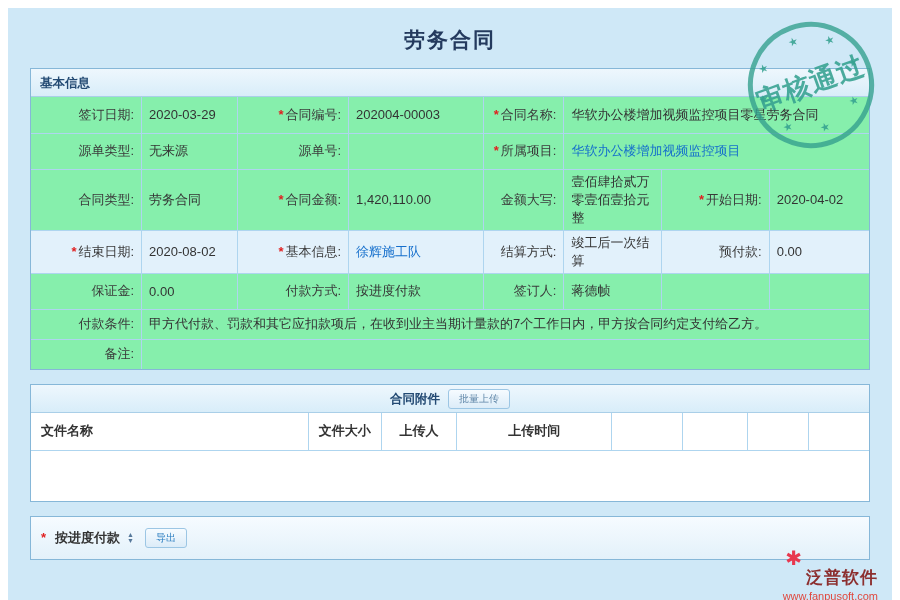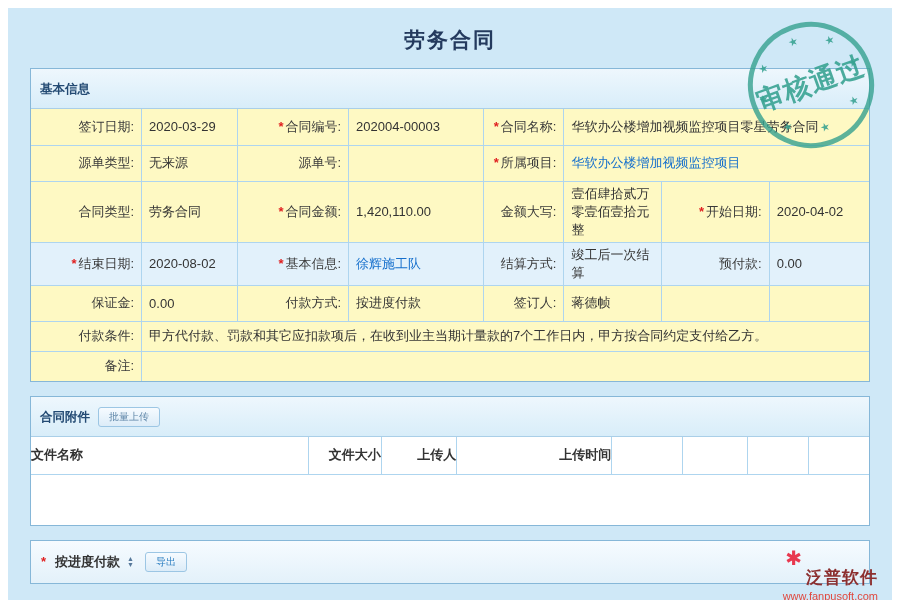--- a/index.html
+++ b/index.html
@@ -21,21 +21,21 @@
     color: #243a5e;
     padding-top: 18px;
     letter-spacing: 2px;
   }
   .box {
     margin: 14px 22px 0 22px;
     border: 1px solid #86b7d8;
     background: #ffffff;
   }
   .box-header {
-    height: 40px;
+    height: 28px;
     line-height: 26px;
     background: linear-gradient(#eef7fd, #d8edf9);
     border-bottom: 1px solid #aacfe8;
     padding: 0 9px;
     font-size: 12.5px;
     font-weight: bold;
     color: #234a73;
     display: flex;
     align-items: center;
     gap: 8px;
@@ -44,37 +44,37 @@
     width: 100%;
     border-collapse: collapse;
     font-size: 13px;
     color: #333;
     table-layout: fixed;
   }
   table.grid td {
     border: 1px solid #aed5ef;
     padding: 3px 7px;
     height: 36px;
-    background: #fef9c3;
+    background: #86efac;
     word-break: break-all;
   }
   table.grid tr td:first-child { border-left: none; }
   table.grid tr td:last-child { border-right: none; }
   table.grid tr:first-child td { border-top: none; }
   table.grid tr:last-child td { border-bottom: none; }
   td.lbl { text-align: right; color: #3a3a3a; white-space: nowrap; }
   td.val { text-align: left; }
   tr.hl td { background: #e2f1fb; }
   tr.tall td { height: 46px; }
   tr.short td { height: 30px; }
   .star { color: #e02020; font-weight: bold; margin-right: 2px; }
   a.lnk { color: #156fcc; cursor: pointer; }
 
   
-  .att-header { justify-content: flex-start; }
+  .att-header { justify-content: center; }
   .att-title { font-weight: bold; color: #234a73; }
   .btn {
     display: inline-block;
     background: linear-gradient(#f6fbff, #dcecf8);
     border: 1px solid #9cc6e4;
     color: #5f86a8;
     font-size: 10px;
     line-height: 1;
     padding: 4px 10px;
     border-radius: 3px;
@@ -88,23 +88,23 @@
     font-size: 13px;
     color: #333;
     table-layout: fixed;
   }
   table.att th {
     border: 1px solid #aed5ef;
     border-top: none;
     height: 37px;
     font-weight: bold;
     background: #ffffff;
-    text-align: right;
-  }
-  table.att th:first-child { border-left: none; text-align: left; }
+    text-align: center;
+  }
+  table.att th:first-child { border-left: none; text-align: left; padding-left: 10px; }
   table.att th:last-child { border-right: none; }
   .att-body { height: 50px; background: #ffffff; }
 
   
   .boq-bar {
     height: 42px;
     background: linear-gradient(#f6fbff, #e3f1fa);
     display: flex;
     align-items: center;
     gap: 7px;

